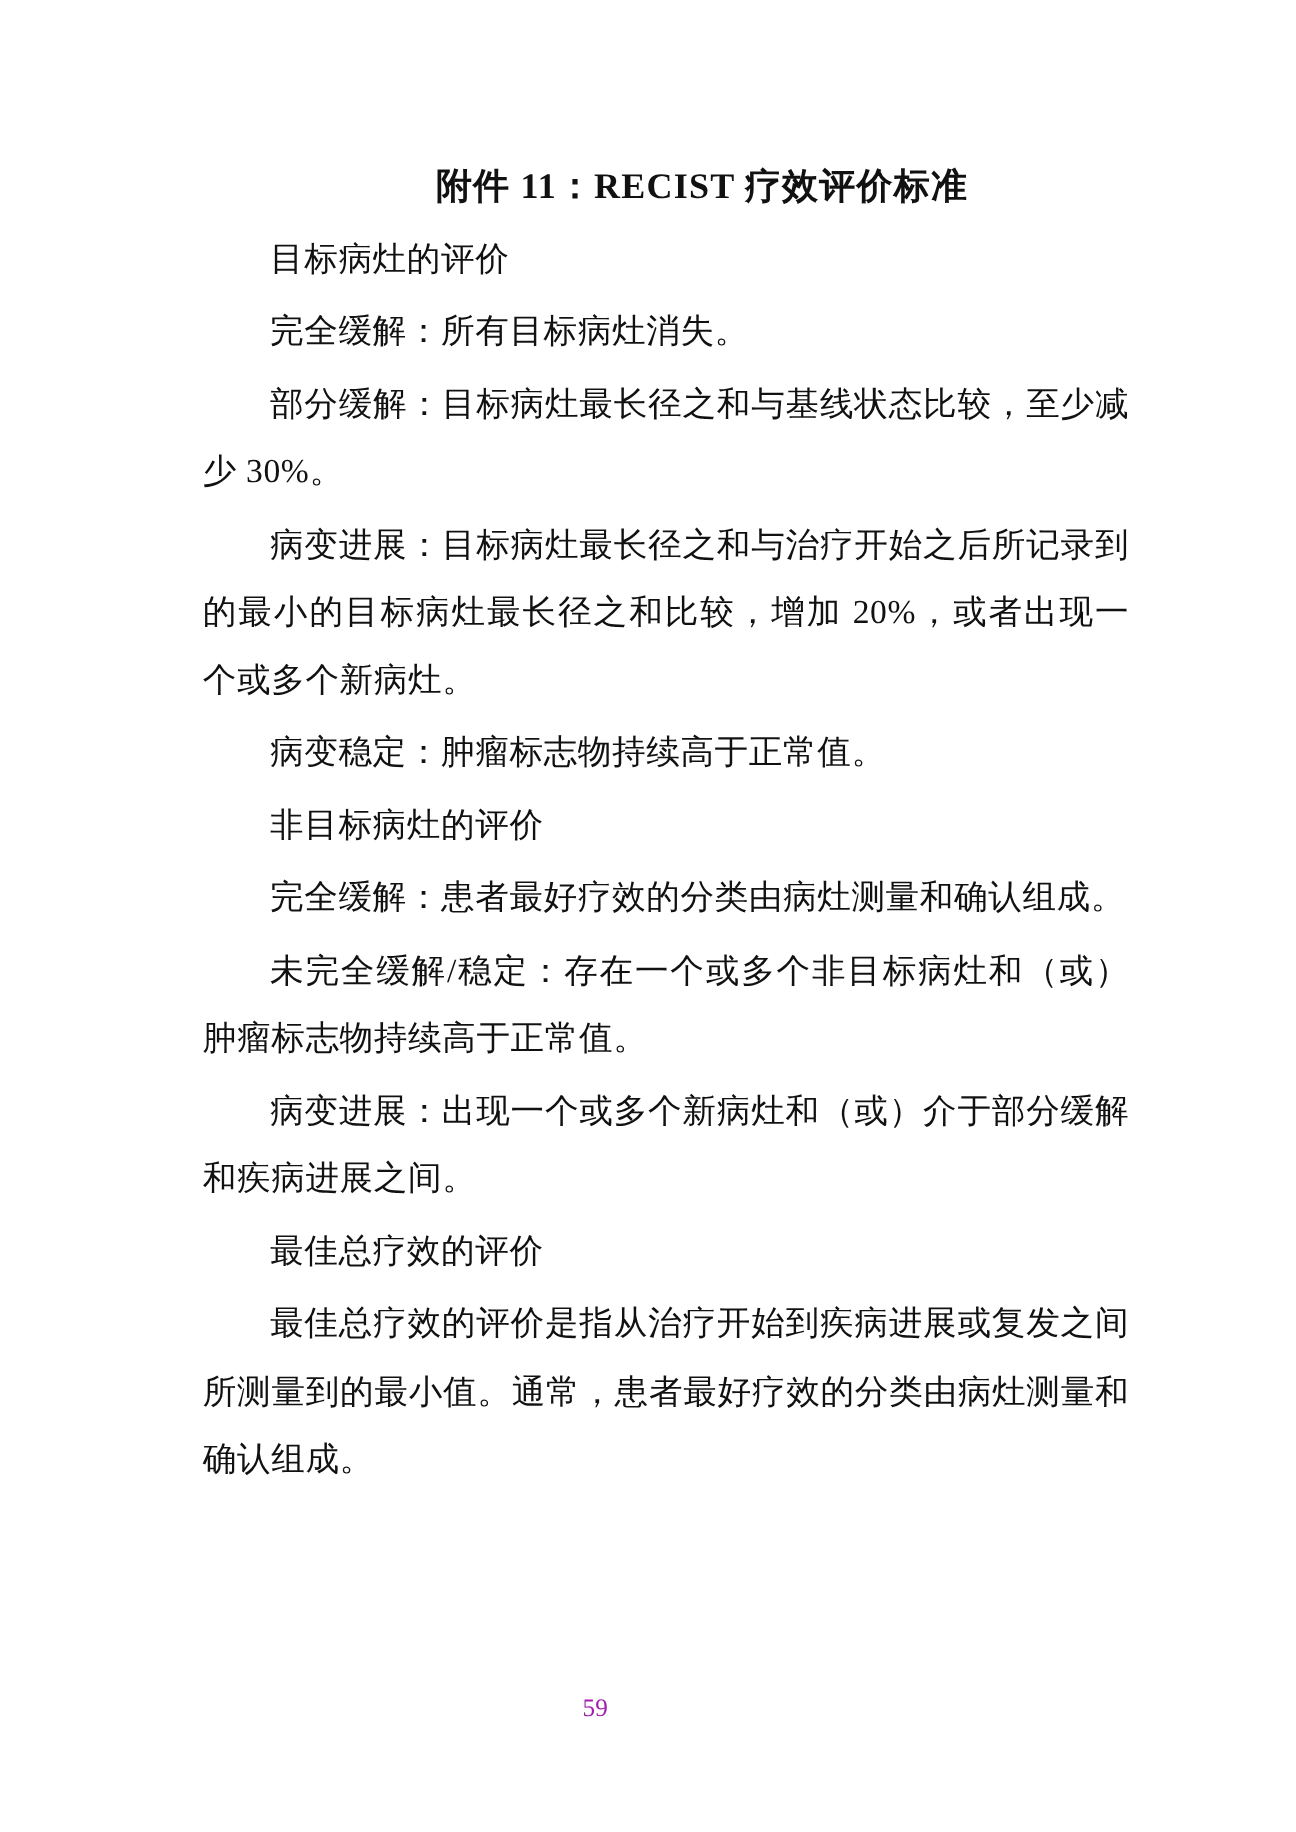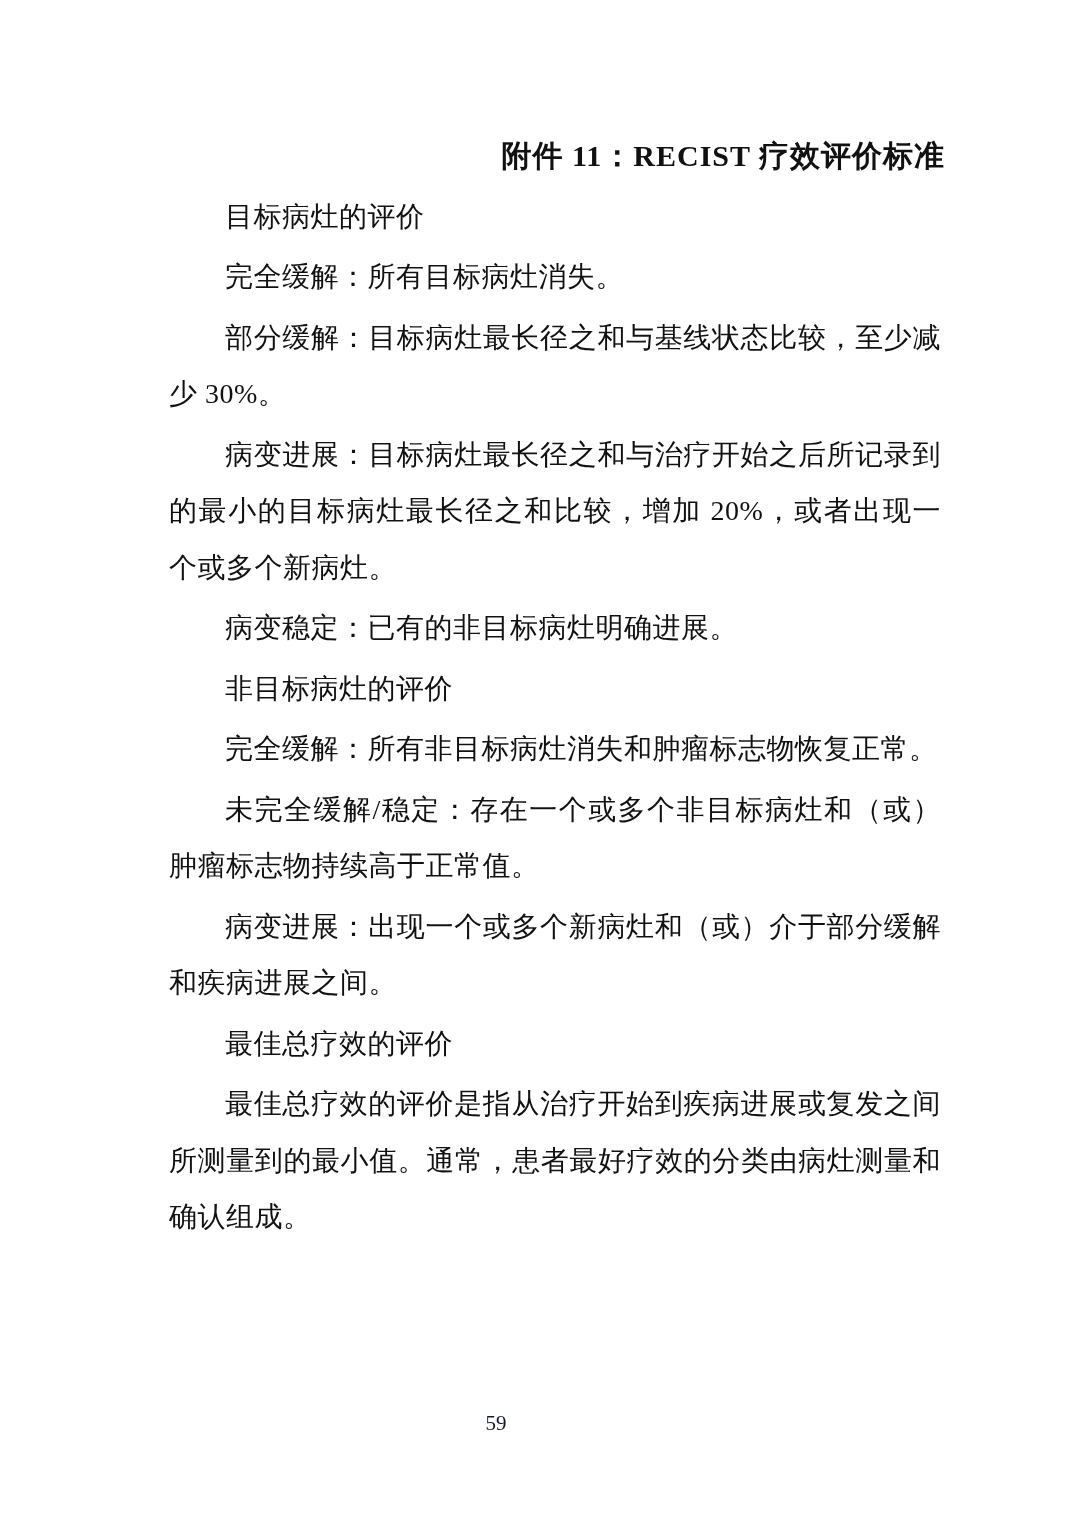--- a/index.html
+++ b/index.html
@@ -25,51 +25,51 @@
     line-height: 56.5px;
     text-align: justify;
     text-justify: inter-character;
   }
   .doc-title {
     margin: 0;
     font-size: 30px;
     font-weight: bold;
     text-indent: 2em;
     line-height: 56.5px;
-    text-align: right;
+    text-align: center;
     letter-spacing: 1px;
   }
   .content p {
     margin: 4px;
     text-indent: 2em;
     letter-spacing: 0.5px;
   }
   .page-number {
     position: absolute;
     top: 1408px;
     left: 0;
     width: 992px;
     text-align: center;
     font-size: 21px;
     line-height: 30px;
-    color: #0f172a;
+    color: #a21caf;
   }
 </style>
 </head>
 <body>
 
 <div class="page">
   <div class="content">
     <h1 class="doc-title">附件 11：RECIST 疗效评价标准</h1>
     <p>目标病灶的评价</p>
     <p>完全缓解：所有目标病灶消失。</p>
     <p>部分缓解：目标病灶最长径之和与基线状态比较，至少减少 30%。</p>
     <p>病变进展：目标病灶最长径之和与治疗开始之后所记录到的最小的目标病灶最长径之和比较，增加 20%，或者出现一个或多个新病灶。</p>
-    <p>病变稳定：已有的非目标病灶明确进展。</p>
+    <p>病变稳定：肿瘤标志物持续高于正常值。</p>
     <p>非目标病灶的评价</p>
-    <p>完全缓解：所有非目标病灶消失和肿瘤标志物恢复正常。</p>
+    <p>完全缓解：患者最好疗效的分类由病灶测量和确认组成。</p>
     <p>未完全缓解/稳定：存在一个或多个非目标病灶和（或）肿瘤标志物持续高于正常值。</p>
     <p>病变进展：出现一个或多个新病灶和（或）介于部分缓解和疾病进展之间。</p>
     <p>最佳总疗效的评价</p>
     <p>最佳总疗效的评价是指从治疗开始到疾病进展或复发之间所测量到的最小值。通常，患者最好疗效的分类由病灶测量和确认组成。</p>
   </div>
   <div class="page-number">59</div>
 </div>
 
 </body></html>

